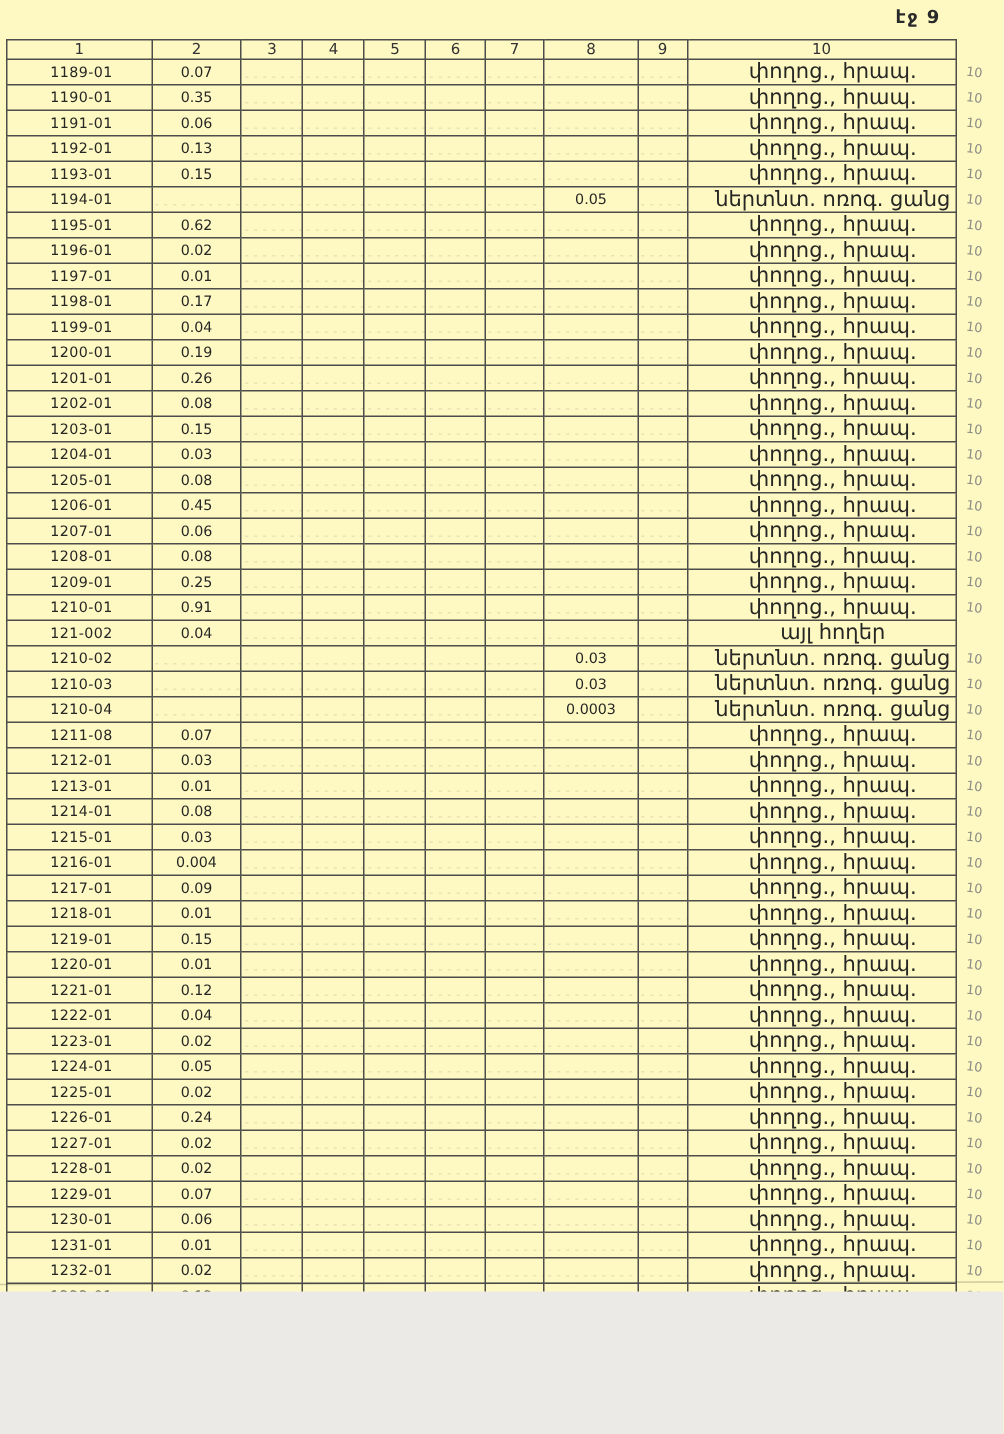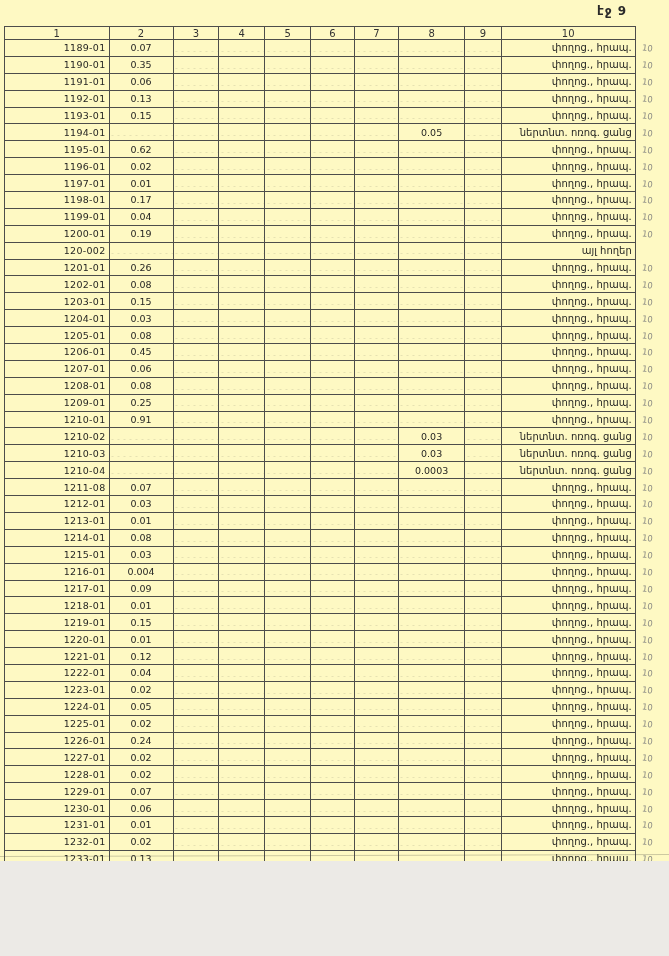--- a/index.html
+++ b/index.html
@@ -38,23 +38,23 @@
     height: 15.9px;
     vertical-align: middle;
   }
   .grid thead th {
     height: 12px;
     font-weight: normal;
     text-align: center;
     font-size: 10px;
     color: #333;
   }
-  td.c1 { text-align: right; padding-left: 6px; letter-spacing: 0.3px; }
+  td.c1 { text-align: center; padding-left: 6px; letter-spacing: 0.3px; }
   td.c2, td.c8 { text-align: center; }
-  td.c10 { text-align: right; font-size: 10px; padding-left: 18px; }
+  td.c10 { text-align: center; font-size: 14px; padding-left: 18px; }
   .grid th.mcol, .grid td.mcol { border: none; background: transparent; }
   td.mcol { padding-left: 6px; }
   td.mcol .mark {
     display: inline-block;
     font-size: 8.5px;
     color: #8b8b84;
     transform: rotate(7deg);
   }
   
   td.dash {
@@ -257,161 +257,161 @@
           <td class="c4 dash"></td>
           <td class="c5 dash"></td>
           <td class="c6 dash"></td>
           <td class="c7 dash"></td>
           <td class="c8 dash"></td>
           <td class="c9 dash"></td>
           <td class="c10">փողոց., հրապ.</td>
           <td class="mcol"><span class="mark">10</span></td>
         </tr>
         <tr>
-          <td class="c1">120-002</td>
-          <td class="c2 dash"></td>
+          <td class="c1">1201-01</td>
+          <td class="c2">0.26</td>
+          <td class="c3 dash"></td>
+          <td class="c4 dash"></td>
+          <td class="c5 dash"></td>
+          <td class="c6 dash"></td>
+          <td class="c7 dash"></td>
+          <td class="c8 dash"></td>
+          <td class="c9 dash"></td>
+          <td class="c10">փողոց., հրապ.</td>
+          <td class="mcol"><span class="mark">10</span></td>
+        </tr>
+        <tr>
+          <td class="c1">1202-01</td>
+          <td class="c2">0.08</td>
+          <td class="c3 dash"></td>
+          <td class="c4 dash"></td>
+          <td class="c5 dash"></td>
+          <td class="c6 dash"></td>
+          <td class="c7 dash"></td>
+          <td class="c8 dash"></td>
+          <td class="c9 dash"></td>
+          <td class="c10">փողոց., հրապ.</td>
+          <td class="mcol"><span class="mark">10</span></td>
+        </tr>
+        <tr>
+          <td class="c1">1203-01</td>
+          <td class="c2">0.15</td>
+          <td class="c3 dash"></td>
+          <td class="c4 dash"></td>
+          <td class="c5 dash"></td>
+          <td class="c6 dash"></td>
+          <td class="c7 dash"></td>
+          <td class="c8 dash"></td>
+          <td class="c9 dash"></td>
+          <td class="c10">փողոց., հրապ.</td>
+          <td class="mcol"><span class="mark">10</span></td>
+        </tr>
+        <tr>
+          <td class="c1">1204-01</td>
+          <td class="c2">0.03</td>
+          <td class="c3 dash"></td>
+          <td class="c4 dash"></td>
+          <td class="c5 dash"></td>
+          <td class="c6 dash"></td>
+          <td class="c7 dash"></td>
+          <td class="c8 dash"></td>
+          <td class="c9 dash"></td>
+          <td class="c10">փողոց., հրապ.</td>
+          <td class="mcol"><span class="mark">10</span></td>
+        </tr>
+        <tr>
+          <td class="c1">1205-01</td>
+          <td class="c2">0.08</td>
+          <td class="c3 dash"></td>
+          <td class="c4 dash"></td>
+          <td class="c5 dash"></td>
+          <td class="c6 dash"></td>
+          <td class="c7 dash"></td>
+          <td class="c8 dash"></td>
+          <td class="c9 dash"></td>
+          <td class="c10">փողոց., հրապ.</td>
+          <td class="mcol"><span class="mark">10</span></td>
+        </tr>
+        <tr>
+          <td class="c1">1206-01</td>
+          <td class="c2">0.45</td>
+          <td class="c3 dash"></td>
+          <td class="c4 dash"></td>
+          <td class="c5 dash"></td>
+          <td class="c6 dash"></td>
+          <td class="c7 dash"></td>
+          <td class="c8 dash"></td>
+          <td class="c9 dash"></td>
+          <td class="c10">փողոց., հրապ.</td>
+          <td class="mcol"><span class="mark">10</span></td>
+        </tr>
+        <tr>
+          <td class="c1">1207-01</td>
+          <td class="c2">0.06</td>
+          <td class="c3 dash"></td>
+          <td class="c4 dash"></td>
+          <td class="c5 dash"></td>
+          <td class="c6 dash"></td>
+          <td class="c7 dash"></td>
+          <td class="c8 dash"></td>
+          <td class="c9 dash"></td>
+          <td class="c10">փողոց., հրապ.</td>
+          <td class="mcol"><span class="mark">10</span></td>
+        </tr>
+        <tr>
+          <td class="c1">1208-01</td>
+          <td class="c2">0.08</td>
+          <td class="c3 dash"></td>
+          <td class="c4 dash"></td>
+          <td class="c5 dash"></td>
+          <td class="c6 dash"></td>
+          <td class="c7 dash"></td>
+          <td class="c8 dash"></td>
+          <td class="c9 dash"></td>
+          <td class="c10">փողոց., հրապ.</td>
+          <td class="mcol"><span class="mark">10</span></td>
+        </tr>
+        <tr>
+          <td class="c1">1209-01</td>
+          <td class="c2">0.25</td>
+          <td class="c3 dash"></td>
+          <td class="c4 dash"></td>
+          <td class="c5 dash"></td>
+          <td class="c6 dash"></td>
+          <td class="c7 dash"></td>
+          <td class="c8 dash"></td>
+          <td class="c9 dash"></td>
+          <td class="c10">փողոց., հրապ.</td>
+          <td class="mcol"><span class="mark">10</span></td>
+        </tr>
+        <tr>
+          <td class="c1">1210-01</td>
+          <td class="c2">0.91</td>
+          <td class="c3 dash"></td>
+          <td class="c4 dash"></td>
+          <td class="c5 dash"></td>
+          <td class="c6 dash"></td>
+          <td class="c7 dash"></td>
+          <td class="c8 dash"></td>
+          <td class="c9 dash"></td>
+          <td class="c10">փողոց., հրապ.</td>
+          <td class="mcol"><span class="mark">10</span></td>
+        </tr>
+        <tr>
+          <td class="c1">121-002</td>
+          <td class="c2">0.04</td>
           <td class="c3 dash"></td>
           <td class="c4 dash"></td>
           <td class="c5 dash"></td>
           <td class="c6 dash"></td>
           <td class="c7 dash"></td>
           <td class="c8 dash"></td>
           <td class="c9 dash"></td>
           <td class="c10">այլ հողեր</td>
           <td class="mcol"><span class="mark"></span></td>
-        </tr>
-        <tr>
-          <td class="c1">1201-01</td>
-          <td class="c2">0.26</td>
-          <td class="c3 dash"></td>
-          <td class="c4 dash"></td>
-          <td class="c5 dash"></td>
-          <td class="c6 dash"></td>
-          <td class="c7 dash"></td>
-          <td class="c8 dash"></td>
-          <td class="c9 dash"></td>
-          <td class="c10">փողոց., հրապ.</td>
-          <td class="mcol"><span class="mark">10</span></td>
-        </tr>
-        <tr>
-          <td class="c1">1202-01</td>
-          <td class="c2">0.08</td>
-          <td class="c3 dash"></td>
-          <td class="c4 dash"></td>
-          <td class="c5 dash"></td>
-          <td class="c6 dash"></td>
-          <td class="c7 dash"></td>
-          <td class="c8 dash"></td>
-          <td class="c9 dash"></td>
-          <td class="c10">փողոց., հրապ.</td>
-          <td class="mcol"><span class="mark">10</span></td>
-        </tr>
-        <tr>
-          <td class="c1">1203-01</td>
-          <td class="c2">0.15</td>
-          <td class="c3 dash"></td>
-          <td class="c4 dash"></td>
-          <td class="c5 dash"></td>
-          <td class="c6 dash"></td>
-          <td class="c7 dash"></td>
-          <td class="c8 dash"></td>
-          <td class="c9 dash"></td>
-          <td class="c10">փողոց., հրապ.</td>
-          <td class="mcol"><span class="mark">10</span></td>
-        </tr>
-        <tr>
-          <td class="c1">1204-01</td>
-          <td class="c2">0.03</td>
-          <td class="c3 dash"></td>
-          <td class="c4 dash"></td>
-          <td class="c5 dash"></td>
-          <td class="c6 dash"></td>
-          <td class="c7 dash"></td>
-          <td class="c8 dash"></td>
-          <td class="c9 dash"></td>
-          <td class="c10">փողոց., հրապ.</td>
-          <td class="mcol"><span class="mark">10</span></td>
-        </tr>
-        <tr>
-          <td class="c1">1205-01</td>
-          <td class="c2">0.08</td>
-          <td class="c3 dash"></td>
-          <td class="c4 dash"></td>
-          <td class="c5 dash"></td>
-          <td class="c6 dash"></td>
-          <td class="c7 dash"></td>
-          <td class="c8 dash"></td>
-          <td class="c9 dash"></td>
-          <td class="c10">փողոց., հրապ.</td>
-          <td class="mcol"><span class="mark">10</span></td>
-        </tr>
-        <tr>
-          <td class="c1">1206-01</td>
-          <td class="c2">0.45</td>
-          <td class="c3 dash"></td>
-          <td class="c4 dash"></td>
-          <td class="c5 dash"></td>
-          <td class="c6 dash"></td>
-          <td class="c7 dash"></td>
-          <td class="c8 dash"></td>
-          <td class="c9 dash"></td>
-          <td class="c10">փողոց., հրապ.</td>
-          <td class="mcol"><span class="mark">10</span></td>
-        </tr>
-        <tr>
-          <td class="c1">1207-01</td>
-          <td class="c2">0.06</td>
-          <td class="c3 dash"></td>
-          <td class="c4 dash"></td>
-          <td class="c5 dash"></td>
-          <td class="c6 dash"></td>
-          <td class="c7 dash"></td>
-          <td class="c8 dash"></td>
-          <td class="c9 dash"></td>
-          <td class="c10">փողոց., հրապ.</td>
-          <td class="mcol"><span class="mark">10</span></td>
-        </tr>
-        <tr>
-          <td class="c1">1208-01</td>
-          <td class="c2">0.08</td>
-          <td class="c3 dash"></td>
-          <td class="c4 dash"></td>
-          <td class="c5 dash"></td>
-          <td class="c6 dash"></td>
-          <td class="c7 dash"></td>
-          <td class="c8 dash"></td>
-          <td class="c9 dash"></td>
-          <td class="c10">փողոց., հրապ.</td>
-          <td class="mcol"><span class="mark">10</span></td>
-        </tr>
-        <tr>
-          <td class="c1">1209-01</td>
-          <td class="c2">0.25</td>
-          <td class="c3 dash"></td>
-          <td class="c4 dash"></td>
-          <td class="c5 dash"></td>
-          <td class="c6 dash"></td>
-          <td class="c7 dash"></td>
-          <td class="c8 dash"></td>
-          <td class="c9 dash"></td>
-          <td class="c10">փողոց., հրապ.</td>
-          <td class="mcol"><span class="mark">10</span></td>
-        </tr>
-        <tr>
-          <td class="c1">1210-01</td>
-          <td class="c2">0.91</td>
-          <td class="c3 dash"></td>
-          <td class="c4 dash"></td>
-          <td class="c5 dash"></td>
-          <td class="c6 dash"></td>
-          <td class="c7 dash"></td>
-          <td class="c8 dash"></td>
-          <td class="c9 dash"></td>
-          <td class="c10">փողոց., հրապ.</td>
-          <td class="mcol"><span class="mark">10</span></td>
         </tr>
         <tr>
           <td class="c1">1210-02</td>
           <td class="c2 dash"></td>
           <td class="c3 dash"></td>
           <td class="c4 dash"></td>
           <td class="c5 dash"></td>
           <td class="c6 dash"></td>
           <td class="c7 dash"></td>
           <td class="c8">0.03</td>

